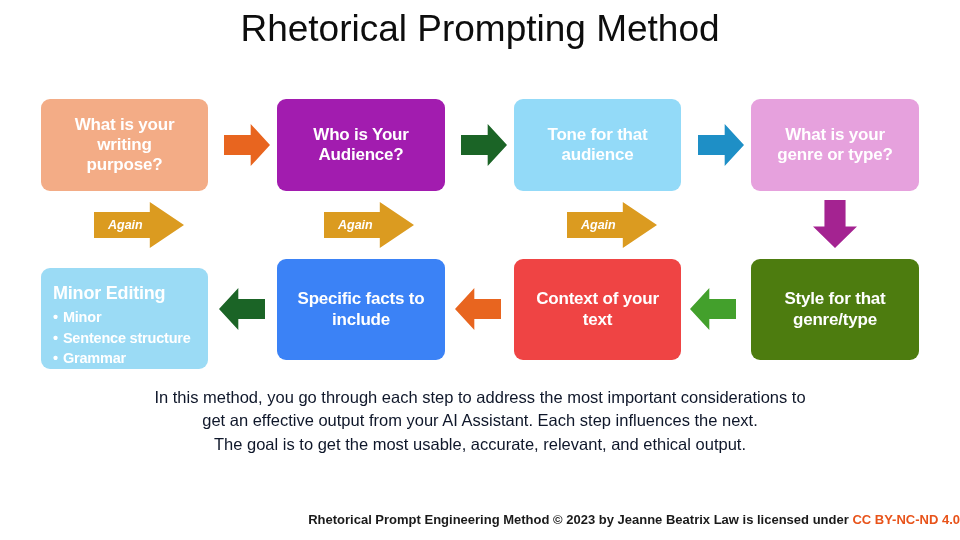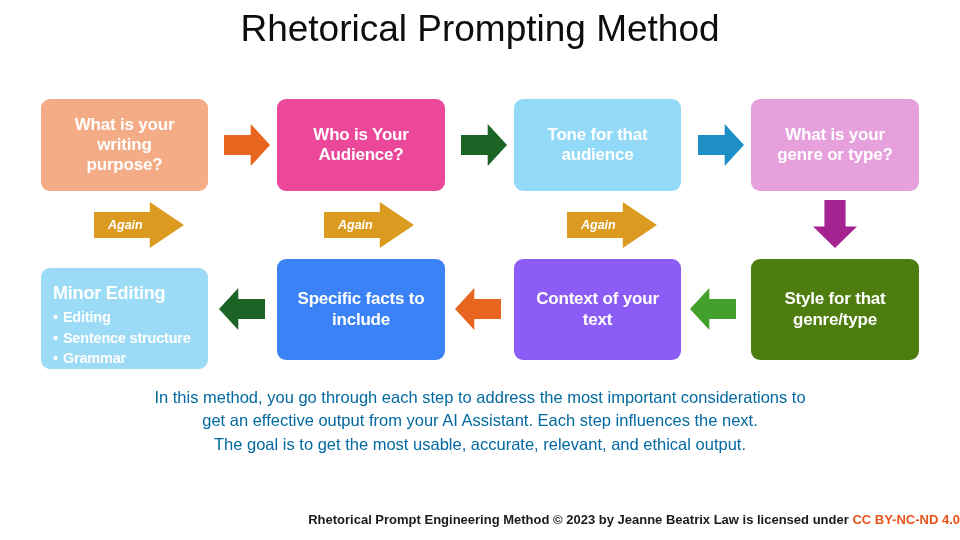--- a/index.html
+++ b/index.html
@@ -109,21 +109,21 @@
 
   
   #description {
     position: absolute;
     left: 0;
     top: 386px;
     width: 960px;
     text-align: center;
     font-size: 16.5px;
     line-height: 1.42;
-    color: #0369a1;
+    color: #0f172a;
   }
   #description .d-line { display: block; }
 
   
   #footer {
     position: absolute;
     left: 0;
     top: 512px;
     width: 960px;
     text-align: right;
@@ -141,50 +141,50 @@
 <body>
 
 <div id="title">Rhetorical Prompting Method</div>
 
 <div class="flow-box" id="box-1" style="left: 41px; top: 99px; width: 167px; height: 92px; background: rgb(243, 172, 134);">
   <span class="bx-line">What is your</span>
   <span class="bx-line">writing</span>
   <span class="bx-line">purpose?</span>
 </div>
 
-<div class="flow-box" id="box-2" style="left: 277px; top: 99px; width: 168px; height: 92px; background: #ec4899;">
+<div class="flow-box" id="box-2" style="left: 277px; top: 99px; width: 168px; height: 92px; background: #a21caf;">
   <span class="bx-line">Who is Your</span>
   <span class="bx-line">Audience?</span>
 </div>
 
 <div class="flow-box" id="box-3" style="left: 514px; top: 99px; width: 167px; height: 92px; background: rgb(147, 218, 248);">
   <span class="bx-line">Tone for that</span>
   <span class="bx-line">audience</span>
 </div>
 
 <div class="flow-box" id="box-4" style="left: 751px; top: 99px; width: 168px; height: 92px; background: rgb(230, 161, 221);">
   <span class="bx-line">What is your</span>
   <span class="bx-line">genre or type?</span>
 </div>
 
 <div class="flow-box editing" id="box-8" style="left: 41px; top: 268px; width: 167px; height: 101px; background: rgb(155, 219, 245); justify-content: flex-end;">
   <span class="ed-title">Minor Editing</span>
   <ul>
-    <li>Editing</li>
+    <li>Minor</li>
     <li>Sentence structure</li>
     <li>Grammar</li>
   </ul>
 </div>
 
 <div class="flow-box" id="box-7" style="left: 277px; top: 259px; width: 168px; height: 101px; background: #3b82f6;">
   <span class="bx-line">Specific facts to</span>
   <span class="bx-line">include</span>
 </div>
 
-<div class="flow-box" id="box-6" style="left: 514px; top: 259px; width: 167px; height: 101px; background: #8b5cf6;">
+<div class="flow-box" id="box-6" style="left: 514px; top: 259px; width: 167px; height: 101px; background: #ef4444;">
   <span class="bx-line">Context of your</span>
   <span class="bx-line">text</span>
 </div>
 
 <div class="flow-box" id="box-5" style="left: 751px; top: 259px; width: 168px; height: 101px; background: #4d7c0f;">
   <span class="bx-line">Style for that</span>
   <span class="bx-line">genre/type</span>
 </div>
 
 <div class="arrow arrow-right" id="conn-1" style="left: 224px; top: 124px; width: 46px; height: 42px; background: rgb(232, 101, 31);"></div>

